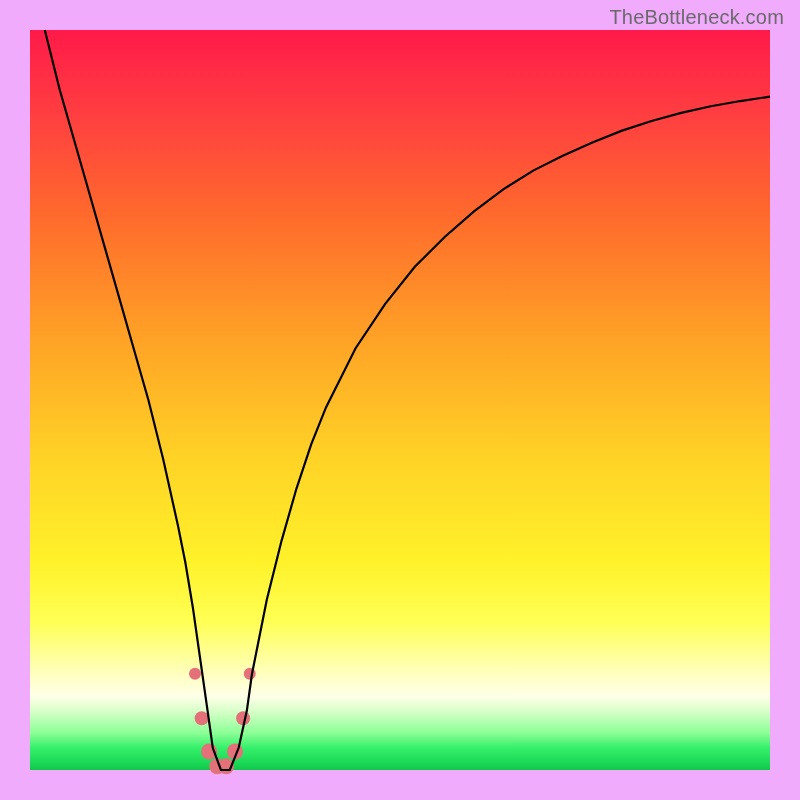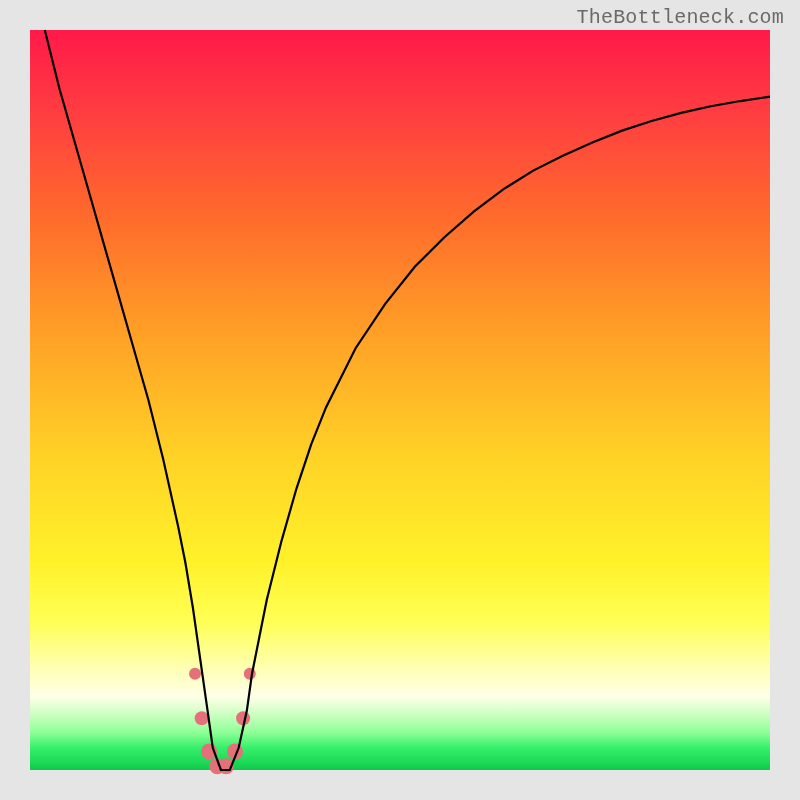--- a/index.html
+++ b/index.html
@@ -7,22 +7,21 @@
     padding: 0;
     width: 800px;
     height: 800px;
     overflow: hidden;
     background: #000;
     font-family: Arial, Helvetica, sans-serif;
   }
   .frame {
     position: absolute;
     inset: 0;
-    background: #e5e5e5;
-    font-family: Liberation Mono, monospace;
+    background: #f0abfc;
   }
   .plot {
     position: absolute;
     background: linear-gradient(
       to bottom,
       #ff1a49 0%,
       #ff4040 12%,
       #ff6a2c 25%,
       #ffa326 42%,
       #ffd326 58%,

